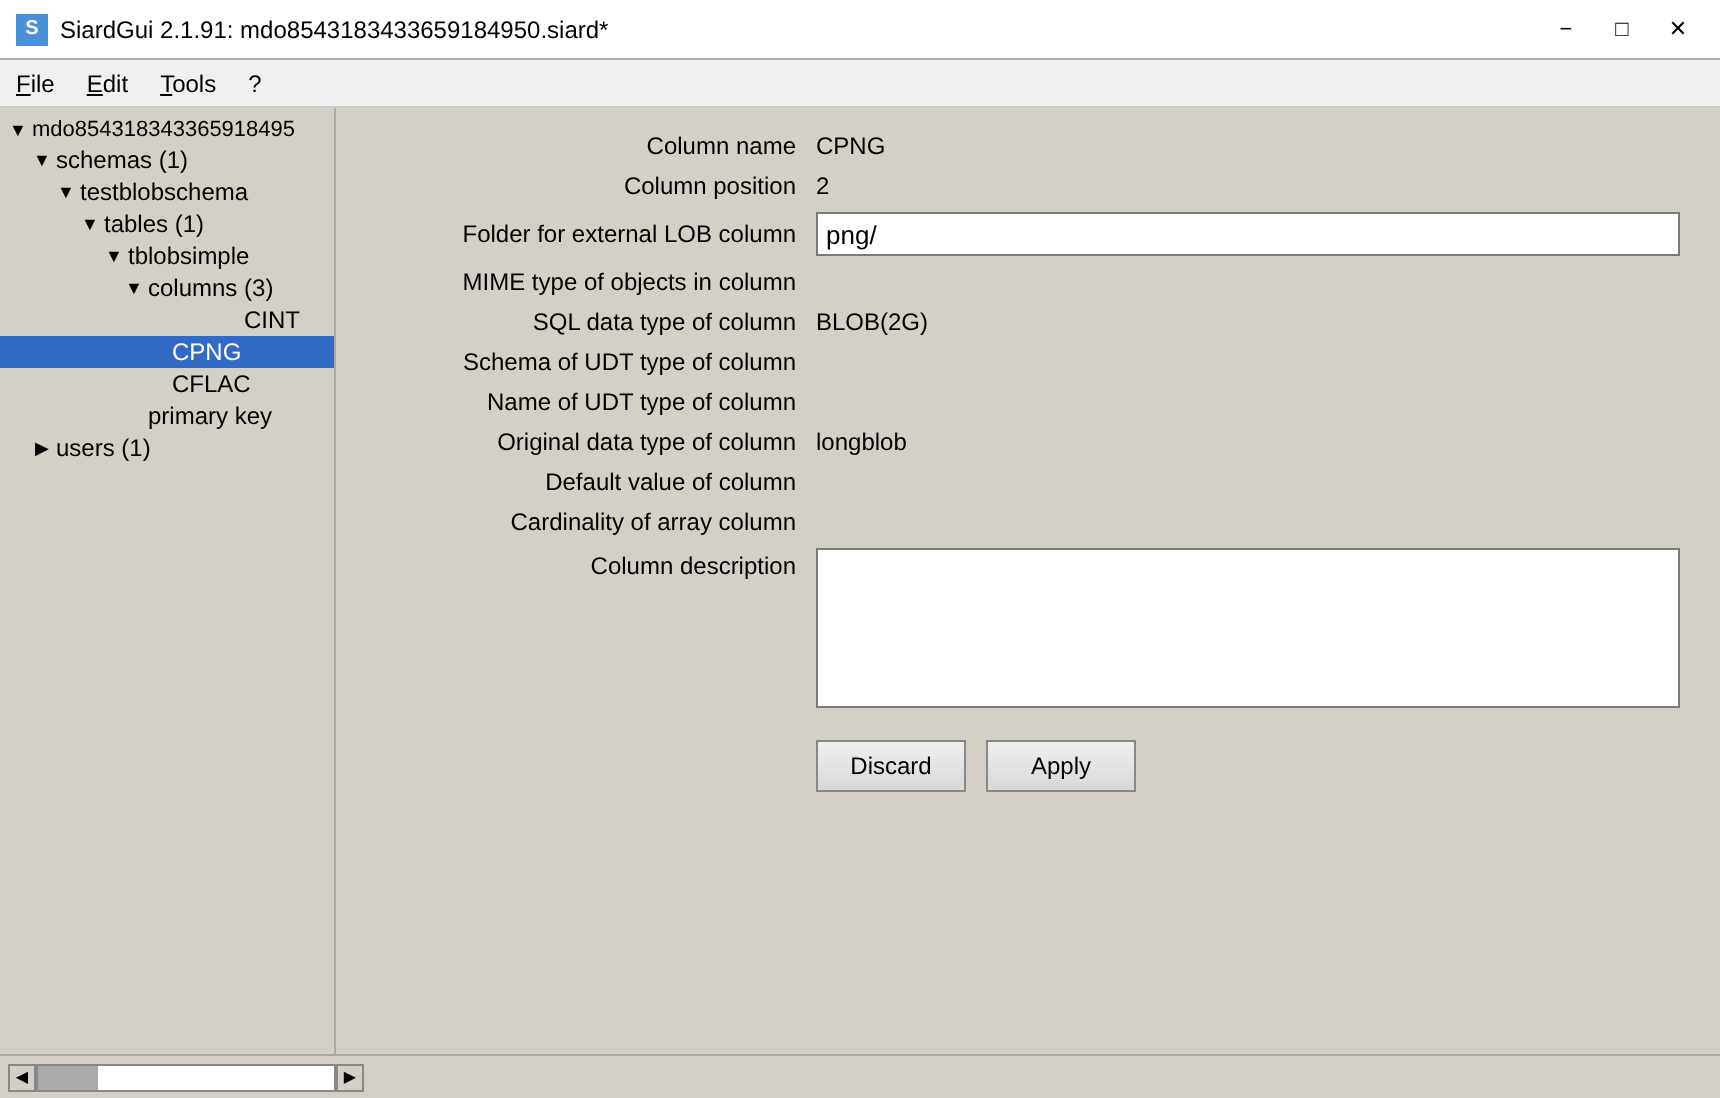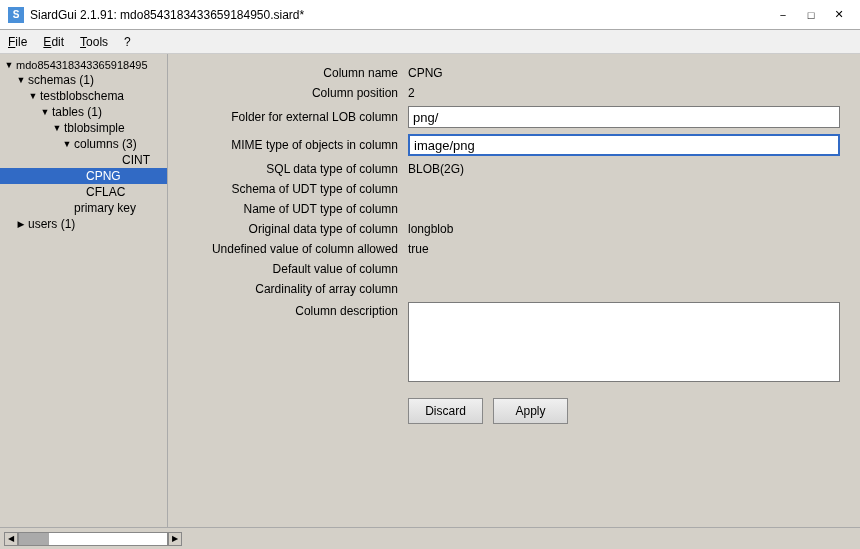--- a/index.html
+++ b/index.html
@@ -300,21 +300,20 @@
       <span class="form-value">2</span>
     </div>
 
     <div class="form-row">
       <span class="form-label">Folder for external LOB column</span>
       <input class="form-input" type="text" value="png/" style="">
     </div>
 
     <div class="form-row">
       <span class="form-label">MIME type of objects in column</span>
-      <input class="form-input" type="text" value="image/png" style="border: 2px solid rgb(49, 106, 197);">
     </div>
 
     <div class="form-row">
       <span class="form-label">SQL data type of column</span>
       <span class="form-value">BLOB(2G)</span>
     </div>
 
     <div class="form-row">
       <span class="form-label">Schema of UDT type of column</span>
       <span class="form-value"></span>
@@ -323,24 +322,20 @@
     <div class="form-row">
       <span class="form-label">Name of UDT type of column</span>
       <span class="form-value"></span>
     </div>
 
     <div class="form-row">
       <span class="form-label">Original data type of column</span>
       <span class="form-value">longblob</span>
     </div>
 
-    <div class="form-row">
-      <span class="form-label">Undefined value of column allowed</span>
-      <span class="form-value">true</span>
-    </div>
 
     <div class="form-row">
       <span class="form-label">Default value of column</span>
       <span class="form-value"></span>
     </div>
 
     <div class="form-row">
       <span class="form-label">Cardinality of array column</span>
       <span class="form-value"></span>
     </div>

